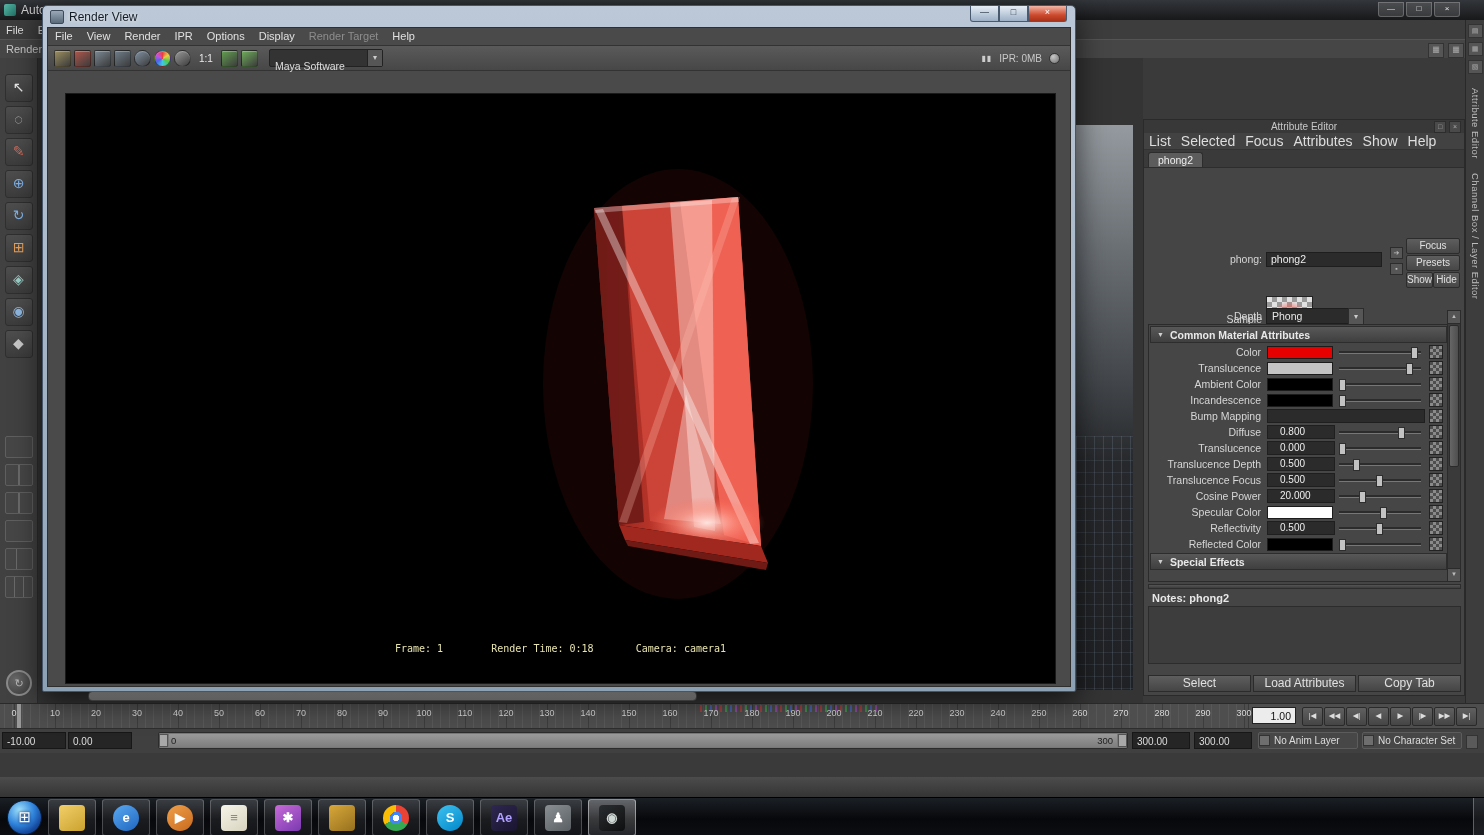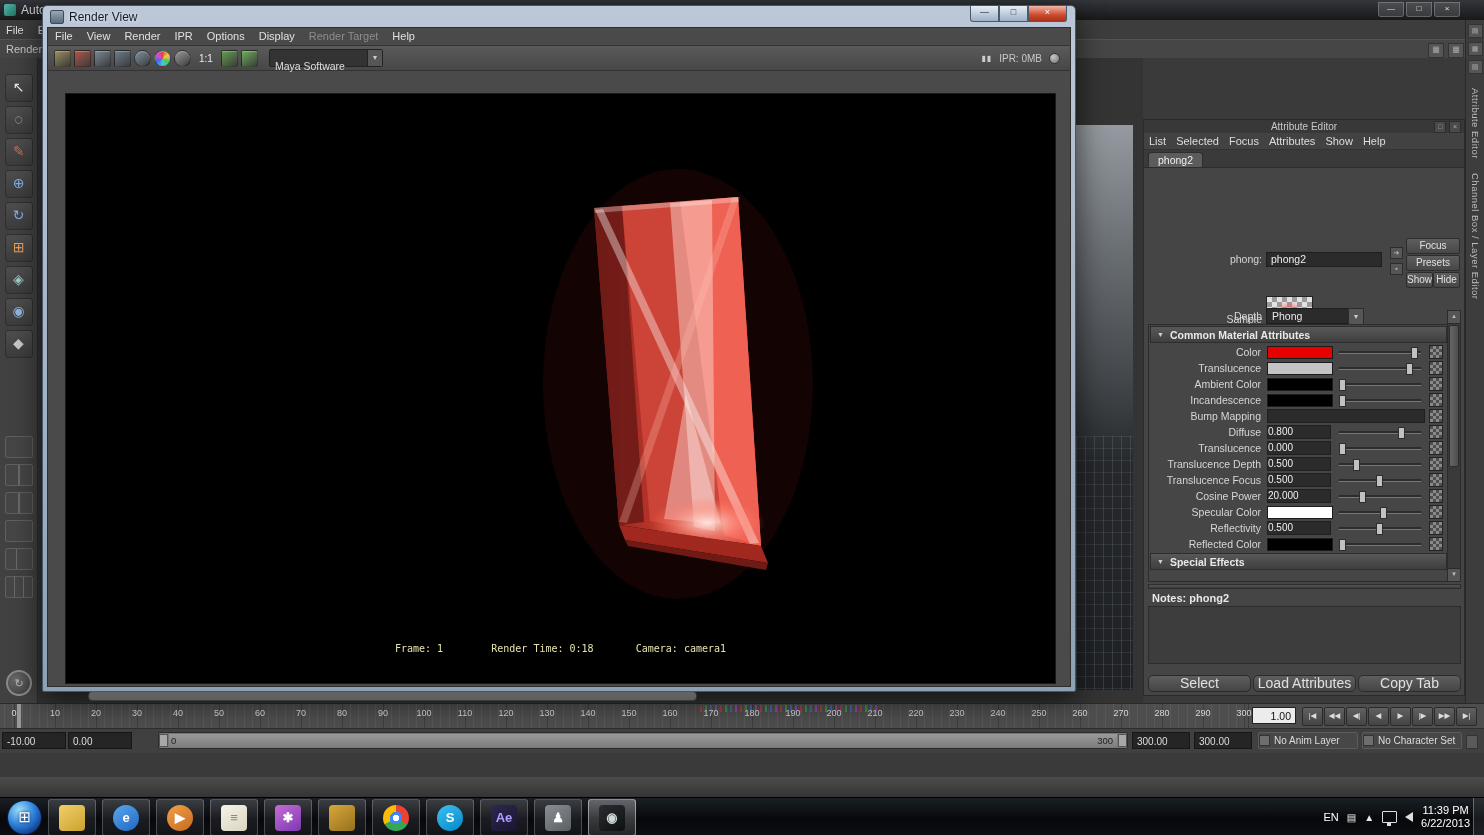--- a/index.html
+++ b/index.html
@@ -74,21 +74,21 @@
   .rv-canvas{position:absolute;left:17px;top:65px;width:989px;height:589px;background:#000;border:1px solid #1a1a1a;box-sizing:content-box;}
   .rv-canvas svg{position:absolute;left:0;top:0;}
   .rv-status{position:absolute;left:0;right:0;bottom:4px;text-align:center;
              font-family:"DejaVu Sans Mono",monospace;font-size:10px;line-height:12px;color:#e8e4ae;white-space:pre;}
   
   .ae-panel{left:1143px;top:119px;width:322px;height:577px;background:#454545;border:1px solid #2a2a2a;box-sizing:border-box;z-index:4;}
   .ae-titlebar{position:relative;height:13px;background:#383838;text-align:center;font-size:10px;line-height:13px;color:#c8c8c8;}
   .ae-tb-ics{position:absolute;right:3px;top:1px;display:flex;gap:3px;}
   .ae-tb-ic{width:10px;height:10px;font-size:7px;line-height:10px;color:#aaa;background:#4a4a4a;border:1px solid #2d2d2d;text-align:center;}
   .ae-menus{height:16px;display:flex;align-items:center;background:#424242;border-bottom:1px solid #333;}
-  .ae-menu-item{padding:0 5px;font-size:11px;color:#dedede;}
+  .ae-menu-item{padding:0 5px;font-size:14px;color:#dedede;}
   .ae-tabs{height:17px;background:#3a3a3a;border-bottom:1px solid #2d2d2d;display:flex;align-items:flex-end;padding-left:4px;}
   .ae-tab{background:#5c5c5c;border:1px solid #2d2d2d;border-bottom:none;border-radius:3px 3px 0 0;
           padding:1px 9px;font-size:10.5px;color:#efefef;}
   .ae-head{position:relative;height:158px;}
   .ae-l{position:absolute;font-size:10.5px;color:#d6d6d6;text-align:right;}
   .phong-field{position:absolute;left:122px;top:84px;width:110px;height:13px;background:#2b2b2b;border:1px solid #1e1e1e;
                color:#eee;font-size:10.5px;line-height:13px;padding-left:4px;}
   .mini-ic{position:absolute;width:11px;height:10px;background:#565656;border:1px solid #2c2c2c;font-size:7px;line-height:9px;text-align:center;color:#bbb;}
   .ae-btn{position:absolute;height:14px;background:linear-gradient(#5e5e5e,#474747);border:1px solid #2c2c2c;border-radius:2px;
           font-size:10px;line-height:13px;text-align:center;color:#e0e0e0;}
@@ -102,39 +102,39 @@
   .type-arrow{position:absolute;left:204px;top:188px;width:14px;height:16px;background:#565656;border:1px solid #2c2c2c;
               font-size:8px;line-height:15px;text-align:center;color:#ccc;}
   .ae-scroll{position:absolute;left:4px;top:204px;width:299px;height:256px;border:1px solid #2b2b2b;background:#464646;overflow:hidden;}
   .ae-section{height:15px;margin:1px;background:linear-gradient(#585858,#3f3f3f);border:1px solid #2d2d2d;
               display:flex;align-items:center;font-size:10.5px;font-weight:bold;color:#e8e8e8;padding-left:6px;gap:6px;}
   .ae-section .tri{font-size:7px;color:#cfcfcf;}
   .ae-row{display:flex;align-items:center;height:16px;padding-left:4px;}
   .ae-label{width:108px;text-align:right;padding-right:6px;font-size:10.5px;color:#d6d6d6;white-space:nowrap;}
   .ae-fieldzone{width:68px;display:flex;align-items:center;}
   .ae-swatch{width:64px;height:11px;border:1px solid #1c1c1c;}
-  .ae-num{width:62px;height:12px;background:#2b2b2b;border:1px solid #1f1f1f;color:#eee;font-size:10px;line-height:12px;padding-left:0;}
+  .ae-num{width:62px;height:12px;background:#2b2b2b;border:1px solid #1f1f1f;color:#eee;font-size:10px;line-height:12px;padding-left:12px;}
   .ae-textfield{width:156px;height:12px;background:#2b2b2b;border:1px solid #1f1f1f;}
   .ae-sliderzone{position:relative;width:88px;height:14px;margin-left:2px;}
   .track{position:absolute;left:2px;right:4px;top:6px;height:2px;background:#2c2c2c;border-bottom:1px solid #777;}
   .knob{position:absolute;top:2px;width:5px;height:10px;background:#c2c2c2;border:1px solid #2e2e2e;}
   .ae-map{width:12px;height:12px;margin-left:4px;border:1px solid #222;background-color:#4e4e4e;
      background-image:linear-gradient(45deg,#8a8a8a 25%,transparent 25%,transparent 75%,#8a8a8a 75%),
                       linear-gradient(45deg,#8a8a8a 25%,transparent 25%,transparent 75%,#8a8a8a 75%);
      background-size:6px 6px;background-position:0 0,3px 3px;}
   .ae-vscroll{position:absolute;left:303px;top:190px;width:14px;height:272px;background:#3a3a3a;border:1px solid #2b2b2b;box-sizing:border-box;}
   .vs-btn{height:12px;background:#555;border-bottom:1px solid #2b2b2b;font-size:6px;text-align:center;line-height:11px;color:#bbb;}
   .vs-btn.dn{position:absolute;bottom:0;left:0;right:0;border-top:1px solid #2b2b2b;border-bottom:none;}
   .vs-thumb{position:absolute;left:1px;right:1px;top:14px;height:140px;background:linear-gradient(90deg,#666,#4e4e4e);border:1px solid #2b2b2b;border-radius:2px;}
   .ae-splitter{position:absolute;left:4px;top:464px;width:313px;height:5px;background:linear-gradient(#555,#3c3c3c);border:1px solid #2d2d2d;box-sizing:border-box;}
   .ae-notes-label{position:absolute;left:8px;top:472px;font-size:11px;font-weight:bold;color:#e8e8e8;}
   .ae-notes-box{position:absolute;left:4px;top:486px;width:313px;height:58px;background:#3d3d3d;border:1px solid #2c2c2c;box-sizing:border-box;}
   .ae-footer{position:absolute;left:4px;bottom:3px;width:313px;display:flex;gap:2px;}
-  .ae-footbtn{flex:1;height:15px;background:linear-gradient(#5e5e5e,#454545);border:1px solid #2b2b2b;border-radius:5px;
-              font-size:14px;line-height:14px;text-align:center;color:#e0e0e0;}
+  .ae-footbtn{flex:1;height:15px;background:linear-gradient(#5e5e5e,#454545);border:1px solid #2b2b2b;border-radius:0;
+              font-size:12px;line-height:14px;text-align:center;color:#e0e0e0;}
   
   .right-strip{left:1465px;top:20px;width:19px;height:683px;background:#3d3d3d;border-left:1px solid #292929;box-sizing:border-box;}
   .rs-ic{width:13px;height:12px;margin:4px auto 0;background:#555;border:1px solid #333;font-size:7px;line-height:11px;text-align:center;color:#aaa;}
   .side-tab{writing-mode:vertical-rl;font-size:9.5px;color:#bdbdbd;letter-spacing:.5px;margin:14px auto 0;white-space:nowrap;}
   
   .timeline{left:0;top:703px;width:1484px;height:25px;background:#4e4e4e;border-top:1px solid #2a2a2a;box-sizing:border-box;}
   .ruler{position:absolute;left:0;top:0;width:1248px;height:24px;
      background-image:repeating-linear-gradient(90deg,rgba(0,0,0,.30) 0 1px,transparent 1px 41px),
                       repeating-linear-gradient(90deg,rgba(255,255,255,.06) 0 1px,transparent 1px 8.2px);
      background-position:14px 0,14px 0;border-right:1px solid #3a3a3a;}
@@ -632,27 +632,16 @@
         <div class="tb-slot">
           <div class="tb-ic" style="background: linear-gradient(145deg, rgb(46, 39, 80), rgb(26, 21, 48)); color: rgb(176, 160, 255);">Ae</div>
         </div>
         <div class="tb-slot">
           <div class="tb-ic" style="background: linear-gradient(145deg, rgb(138, 143, 148), rgb(90, 95, 100)); color: rgb(255, 255, 255);">♟</div>
         </div>
         <div class="tb-slot active">
           <div class="tb-ic" style="background: linear-gradient(145deg, rgb(42, 45, 48), rgb(14, 15, 16)); color: rgb(207, 216, 212);">◉</div>
         </div>
       </div>
-    <div class="tray">
-      <span class="tray-txt">EN</span>
-      <span class="tray-ic">▤</span>
-      <span class="tray-ic">▲</span>
-      <span class="net-ic"></span>
-      <span class="vol-ic"></span>
-      <span class="clock">
-        <span>11:39 PM</span><br>
-        <span>6/22/2013</span>
-      </span>
-    </div>
     <div class="show-desktop"></div>
   </div>
 
 </div>
 
 </body></html>

